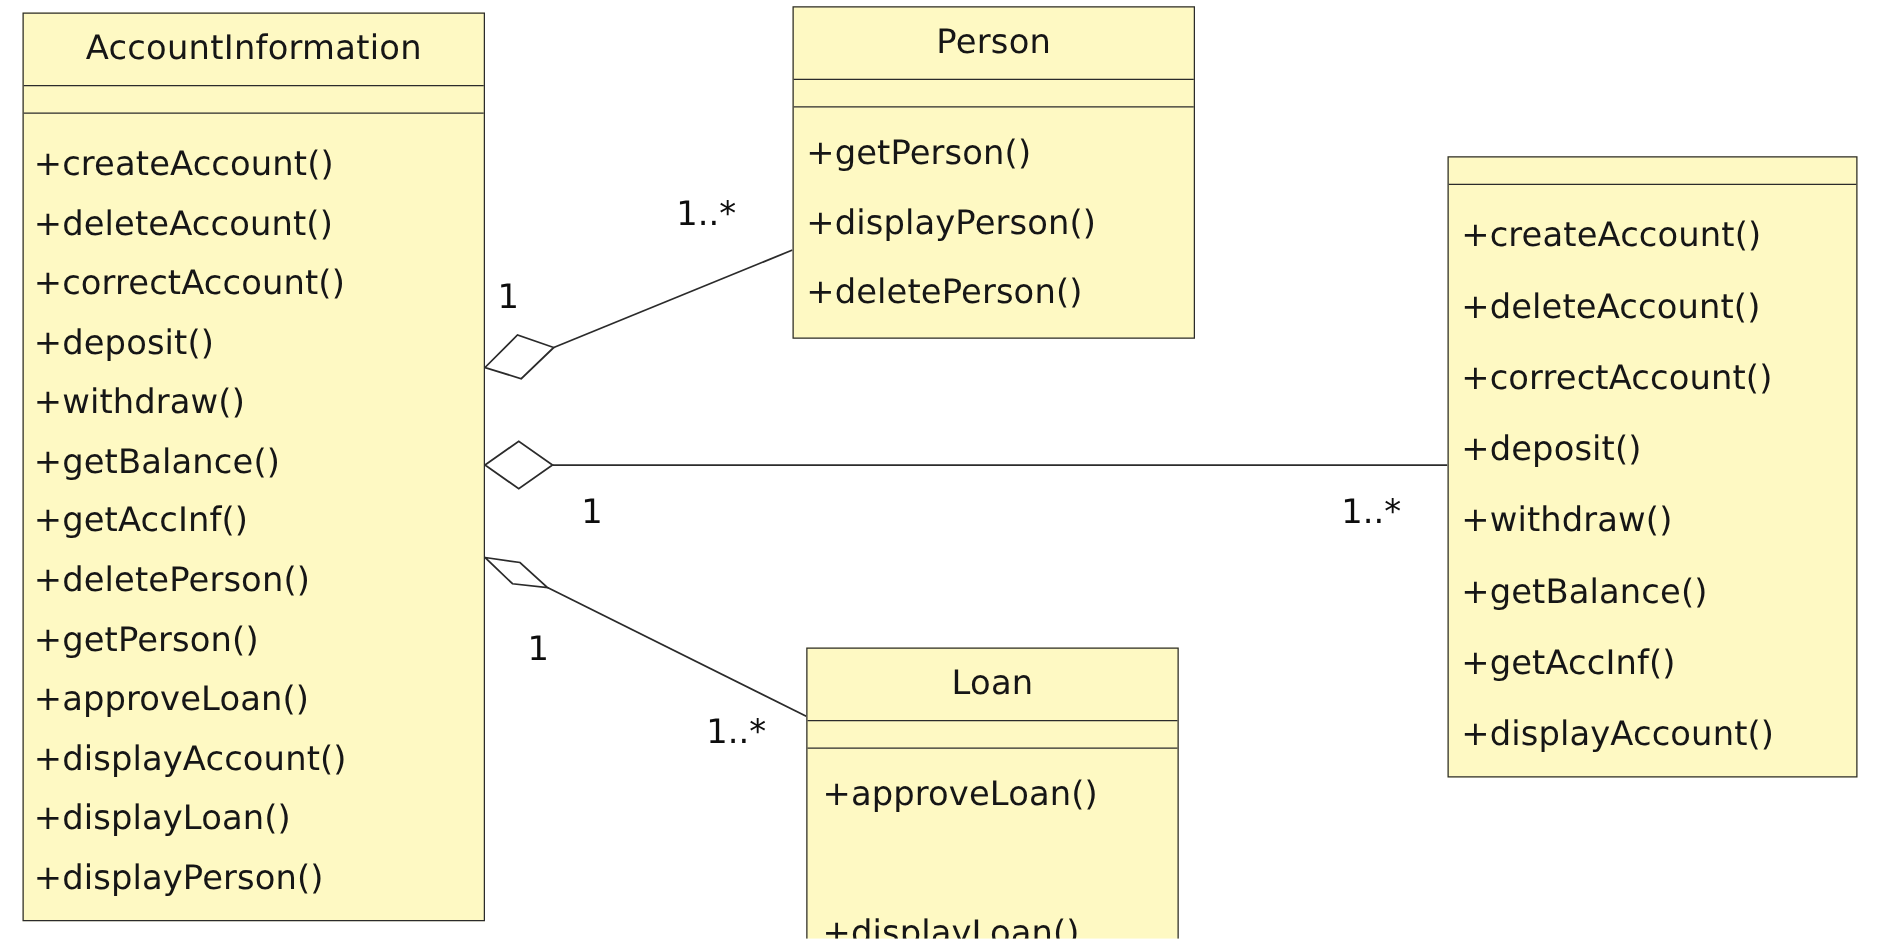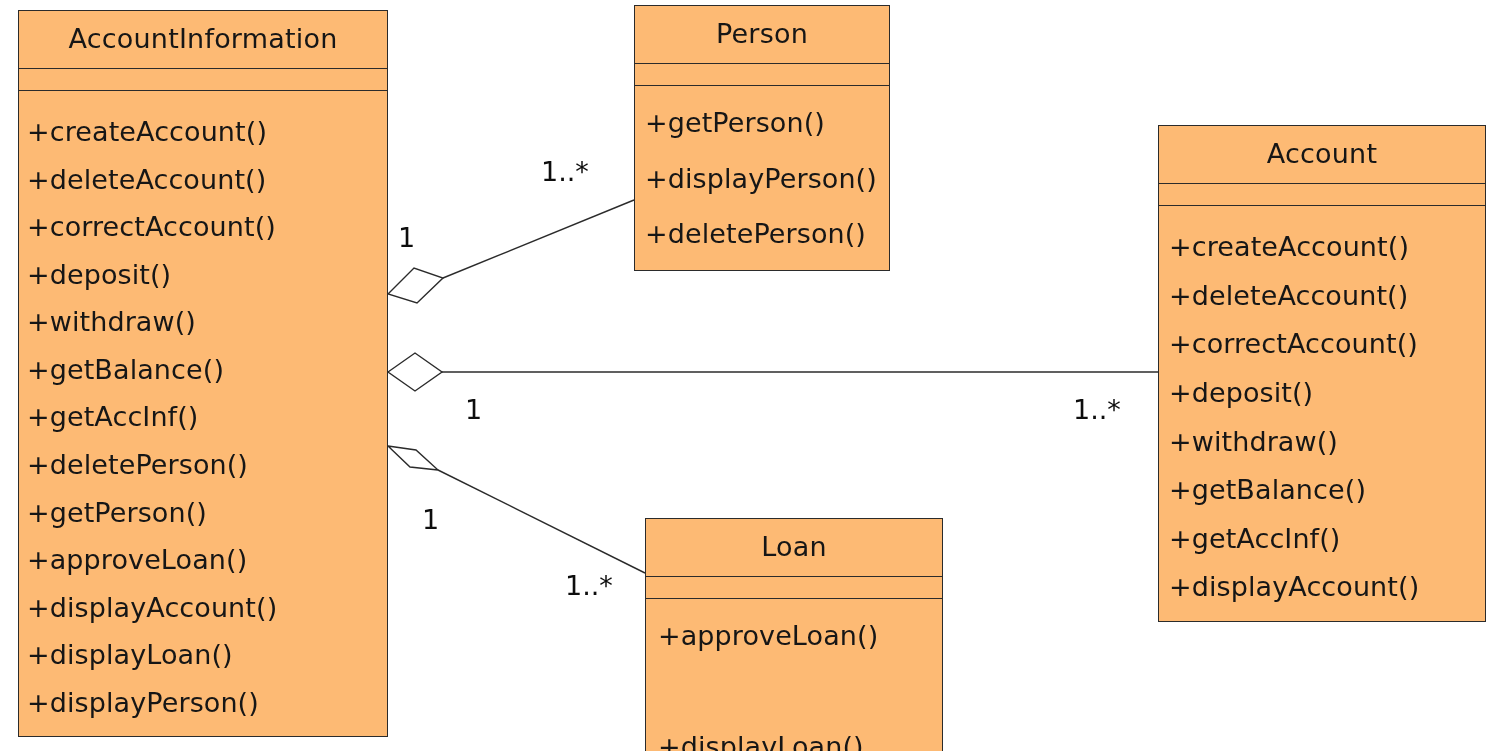--- a/index.html
+++ b/index.html
@@ -12,21 +12,21 @@
     width: 1504px;
     height: 751px;
     background: #ffffff;
     font-family: "DejaVu Sans", sans-serif;
     overflow: hidden;
   }
   
   .uml-class {
     position: absolute;
     box-sizing: border-box;
-    background: #fdba74;
+    background: #fef9c3;
     border: 1px solid #2b2b2b;
     display: flex;
     flex-direction: column;
   }
   .class-title {
     box-sizing: border-box;
     text-align: center;
     font-size: 27px;
     color: #161616;
     line-height: 1;
@@ -140,32 +140,31 @@
       <div class="method-row">+getAccInf()</div>
       <div class="method-row">+deletePerson()</div>
       <div class="method-row">+getPerson()</div>
       <div class="method-row">+approveLoan()</div>
       <div class="method-row">+displayAccount()</div>
       <div class="method-row">+displayLoan()</div>
       <div class="method-row">+displayPerson()</div>
     </div>
   </div>
 
-  <div class="uml-class" id="class-person" style="left:634px; top:5px; width:256px; height:266px;">
+  <div class="uml-class" id="class-person" style="left:634px; top:5px; width:322px; height:266px;">
     <div class="class-title">Person</div>
     <div class="class-attributes"></div>
     <div class="class-methods">
       <div class="method-row">+getPerson()</div>
       <div class="method-row">+displayPerson()</div>
       <div class="method-row">+deletePerson()</div>
     </div>
   </div>
 
   <div class="uml-class" id="class-account" style="left:1158px; top:125px; width:328px; height:497px;">
-    <div class="class-title">Account</div>
     <div class="class-attributes"></div>
     <div class="class-methods">
       <div class="method-row">+createAccount()</div>
       <div class="method-row">+deleteAccount()</div>
       <div class="method-row">+correctAccount()</div>
       <div class="method-row">+deposit()</div>
       <div class="method-row">+withdraw()</div>
       <div class="method-row">+getBalance()</div>
       <div class="method-row">+getAccInf()</div>
       <div class="method-row">+displayAccount()</div>

